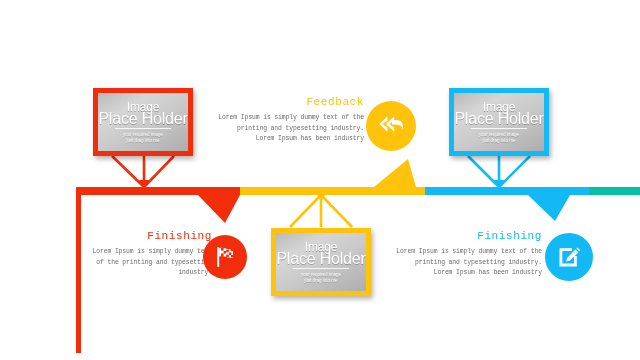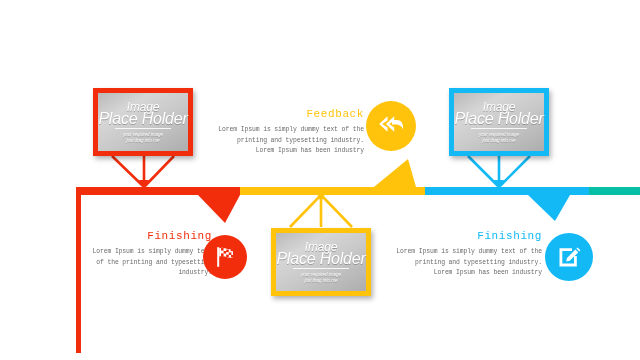--- a/index.html
+++ b/index.html
@@ -34,21 +34,20 @@
   }
   .img-card .inner {
     width: 100%;
     height: 100%;
     background: linear-gradient(150deg, #b9b9b9 0%, #d6d6d6 28%, #c9c9c9 55%, #adadad 100%);
     display: flex;
     flex-direction: column;
     align-items: center;
     justify-content: center;
     box-sizing: border-box;
-    font-style: italic;
   }
   .img-card .ph-title {
     font-family: "Liberation Sans", sans-serif;
     color: #ffffff;
     font-size: 12px;
     line-height: 12px;
     letter-spacing: -0.2px;
     text-shadow: 0 1px 0 rgba(90,90,90,0.45);
   }
   .img-card .ph-sub {
@@ -108,21 +107,21 @@
     margin: 0;
     font-family: "Liberation Mono", monospace;
     font-size: 6.4px;
     line-height: 10.5px;
     color: #6b6b6b;
     letter-spacing: -0.1px;
   }
   .ta-right { text-align: right; }
 
   #block-feedback  { left: 216px; top: 96px;  width: 148px; }
-  #block-feedback h3 { color: var(--yellow); margin-top: 12px; }
+  #block-feedback h3 { color: var(--yellow); }
 
   #block-finishing { left: 92px;  top: 230px; width: 120px; }
   #block-finishing h3 { color: var(--red); }
 
   #block-revisions { left: 394px; top: 230px; width: 148px; }
   #block-revisions h3 { color: var(--cyan); }
 
   
   .icon-circle {
     position: absolute;

